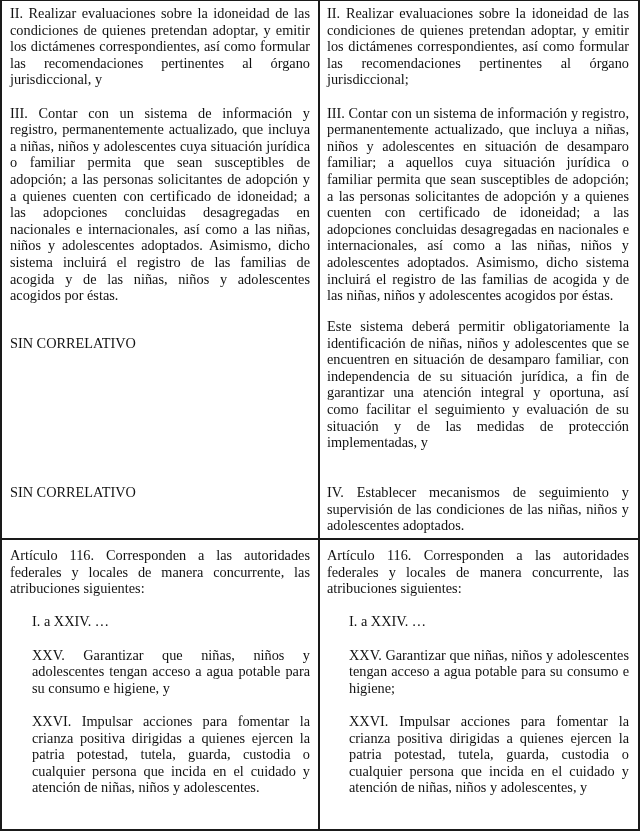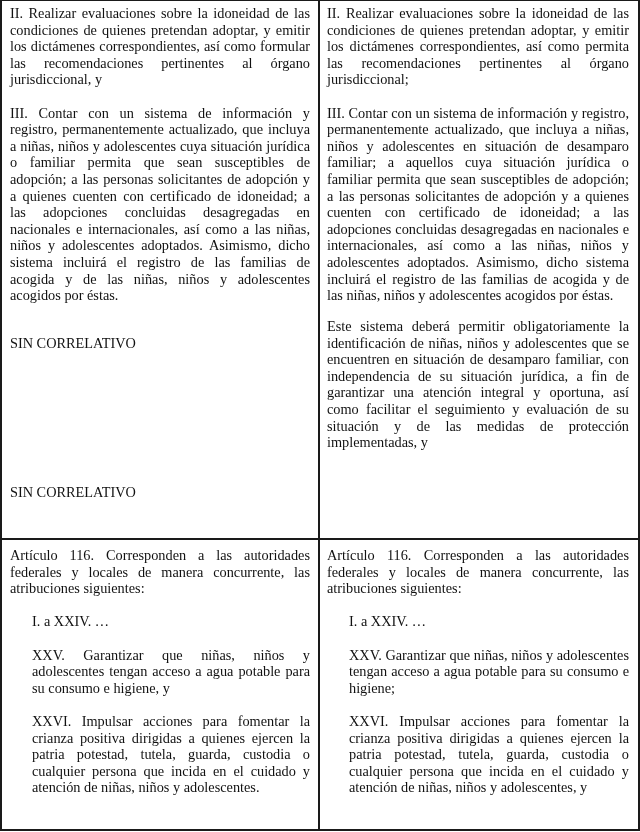--- a/index.html
+++ b/index.html
@@ -30,26 +30,29 @@
     <p>III. Contar con un sistema de información y registro, permanentemente actualizado, que incluya a niñas, niños y adolescentes cuya situación jurídica o familiar permita que sean susceptibles de adopción; a las personas solicitantes de adopción y a quienes cuenten con certificado de idoneidad; a las adopciones concluidas desagregadas en nacionales e internacionales, así como a las niñas, niños y adolescentes adoptados. Asimismo, dicho sistema incluirá el registro de las familias de acogida y de las niñas, niños y adolescentes acogidos por éstas.</p>
   </div>
   <div class="cell left" style="top:335px;">
     <p>SIN CORRELATIVO</p>
   </div>
   <div class="cell left" style="top:484px;">
     <p>SIN CORRELATIVO</p>
   </div>
 
   <div class="cell right" style="top:5px;">
-    <p><b>II.</b><span> Realizar evaluaciones sobre la idoneidad de las condiciones de quienes pretendan adoptar, y emitir los dictámenes correspondientes, así como permita las recomendaciones pertinentes al órgano jurisdiccional</span><b>;</b></p>
+    <p><b>II.</b><span> Realizar evaluaciones sobre la idoneidad de las condiciones de quienes pretendan adoptar, y emitir los dictámenes correspondientes, así como formular las recomendaciones pertinentes al órgano jurisdiccional</span><b>;</b></p>
     <div class="gap"></div>
     <p><span>III. Contar con un sistema de información y registro, permanentemente actualizado, que incluya a niñas, niños y adolescentes </span><b>en situación de desamparo familiar; a aquellos</b><span> cuya situación jurídica o familiar permita que sean susceptibles de adopción; a las personas solicitantes de adopción y a quienes cuenten con certificado de idoneidad; a las adopciones concluidas desagregadas en nacionales e internacionales, así como a las niñas, niños y adolescentes adoptados. Asimismo, dicho sistema incluirá el registro de las familias de acogida y de las niñas, niños y adolescentes acogidos por éstas.</span></p>
   </div>
   <div class="cell right" style="top:318px;">
     <p><b>Este sistema deberá permitir obligatoriamente la identificación de niñas, niños y adolescentes que se encuentren en situación de desamparo familiar, con independencia de su situación jurídica, a fin de garantizar una atención integral y oportuna, así como facilitar el seguimiento y evaluación de su situación y de las medidas de protección implementadas, y</b></p>
+  </div>
+  <div class="cell right" style="top:484px;">
+    <p><b>IV. Establecer mecanismos de seguimiento y supervisión de las condiciones de las niñas, niños y adolescentes adoptados.</b></p>
   </div>
 
   <div class="cell left" style="top:547px;">
     <p><b>Artículo 116.</b><span> Corresponden a las autoridades federales y locales de manera concurrente, las atribuciones siguientes:</span></p>
     <div class="gap"></div>
     <p class="indent">I. a XXIV. …</p>
     <div class="gap"></div>
     <p class="indent"><span>XXV.</span><span>  Garantizar que niñas, niños y adolescentes tengan acceso a agua potable para su consumo e higiene, y</span></p>
     <div class="gap"></div>
     <p class="indent"><span>XXVI.</span><span>  Impulsar acciones para fomentar la crianza positiva dirigidas a quienes ejercen la patria potestad, tutela, guarda, custodia o cualquier persona que incida en el cuidado y atención de niñas, niños y adolescentes.</span></p>

